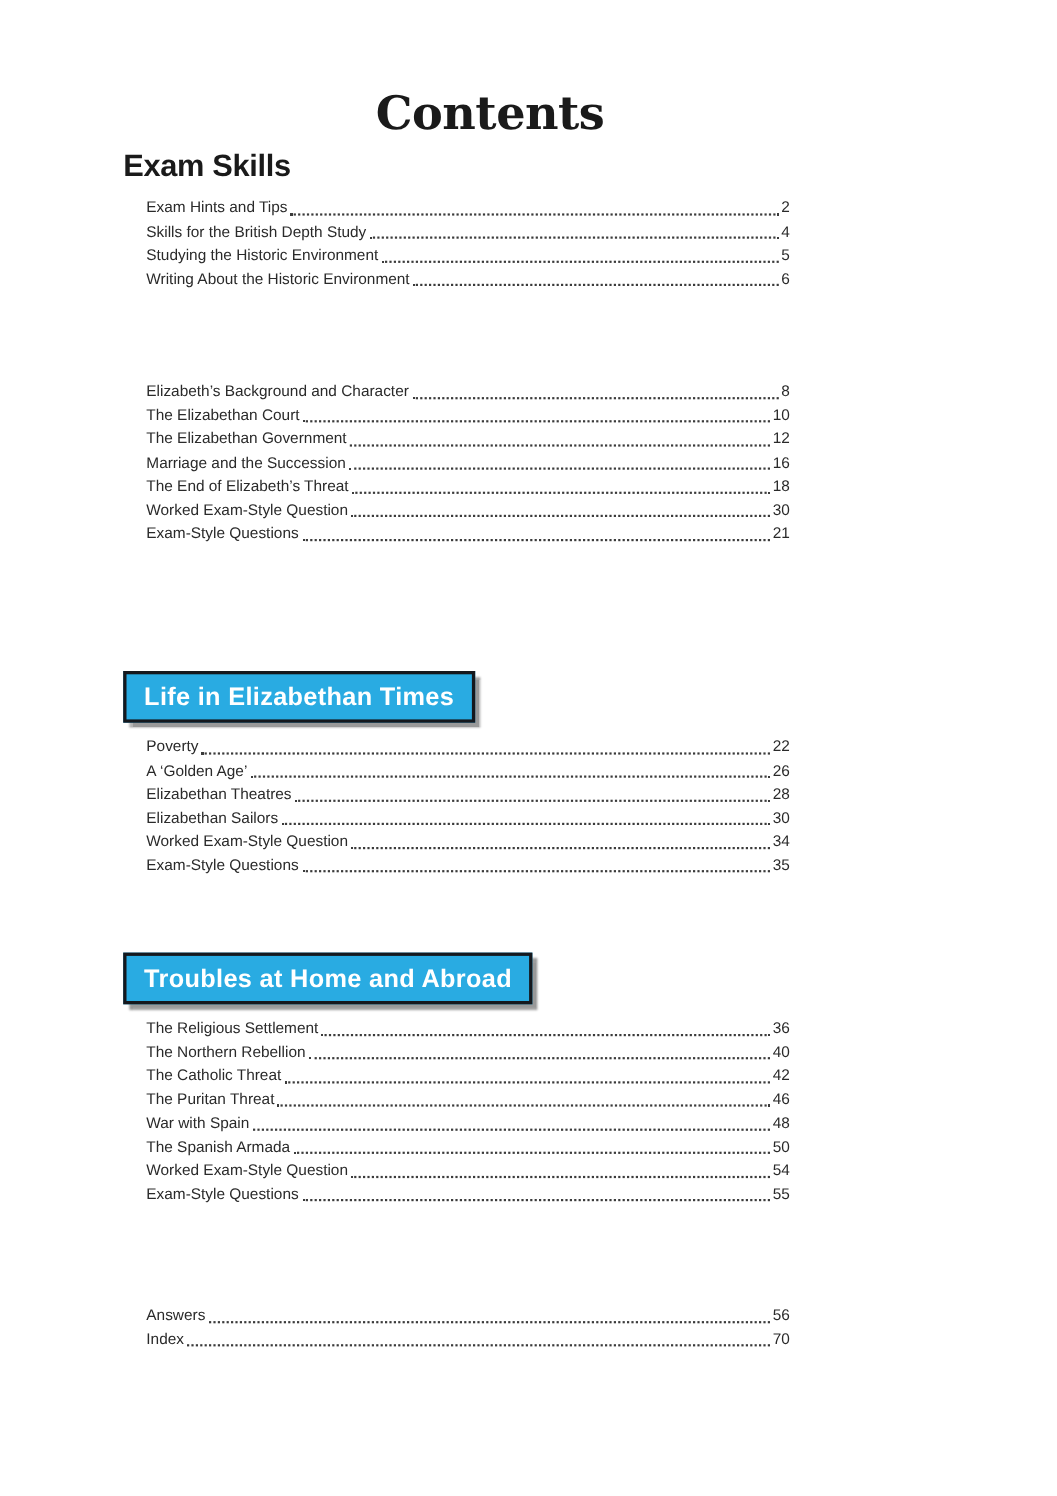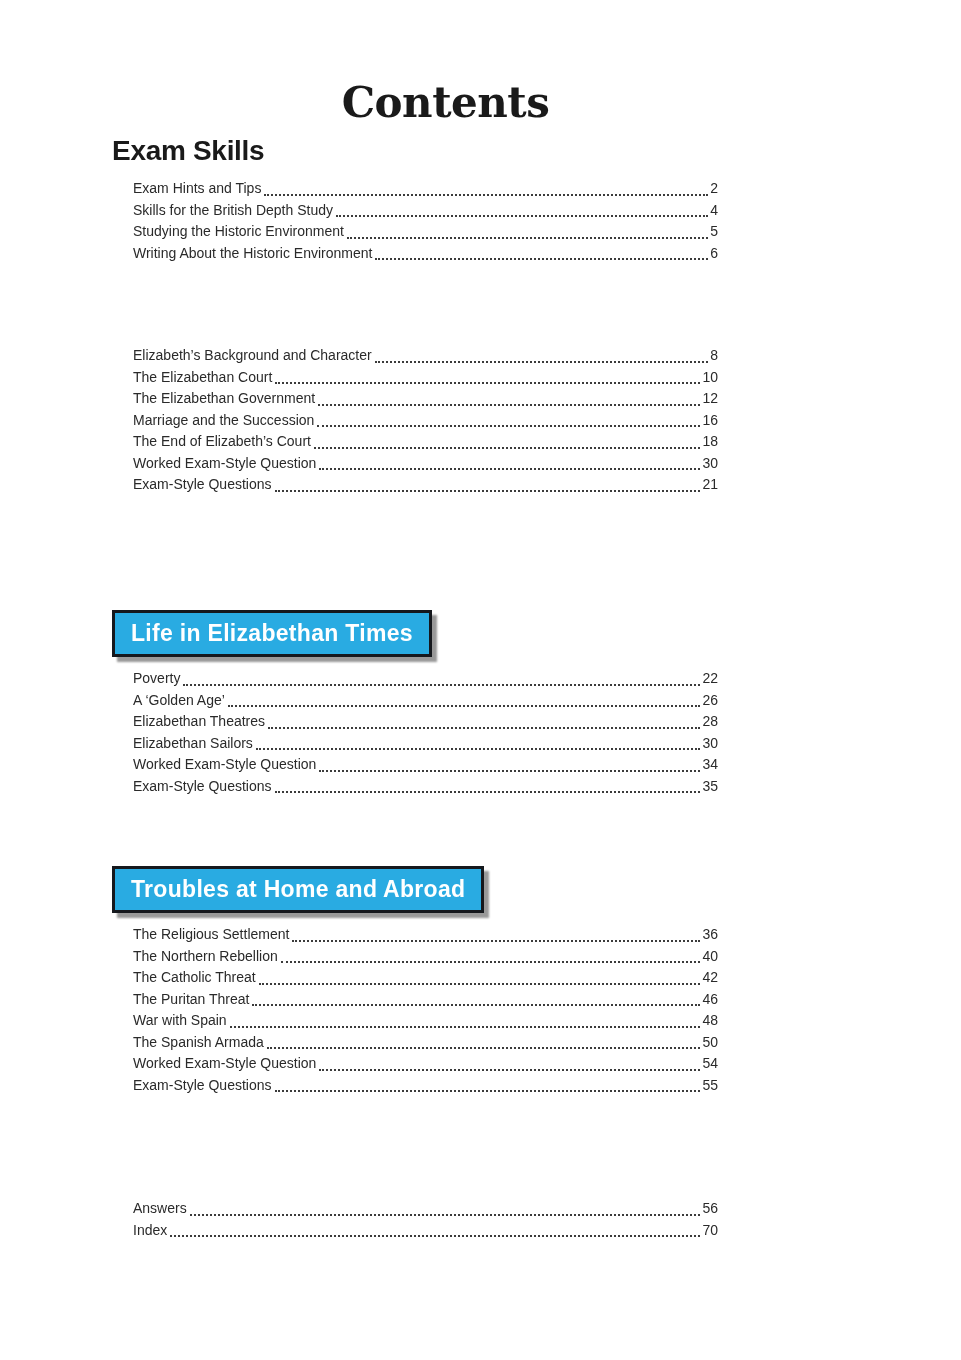--- a/index.html
+++ b/index.html
@@ -49,21 +49,21 @@
     color: #ffffff;
     background: #29ABE2;
     border: 3px solid #15181d;
     padding: 7px 16px;
     box-shadow: 5px 5px 2px #999999;
   }
   
   .entries { margin-left: 21px; width: 585px; }
   .sec-0 .entries { margin-top: 12px; }
   .sec-1 .entries, .sec-2 .entries, .sec-3 .entries { margin-top: 11px; }
-  .sec-4 .entries { margin-top: 13px; }
+  .sec-4 .entries { margin-top: 0; }
   .row {
     display: flex;
     align-items: flex-end;
     height: 21.5px;
     font-size: 14px;
     color: #2a2a2a;
   }
   .lbl { white-space: nowrap; line-height: 21.5px; }
   .dots {
     flex: 1;
@@ -121,21 +121,21 @@
           <span class="lbl">The Elizabethan Government</span>
           <span class="dots"></span>
           <span class="pg">12</span>
         </div>
         <div class="row">
           <span class="lbl">Marriage and the Succession</span>
           <span class="dots"></span>
           <span class="pg">16</span>
         </div>
         <div class="row">
-          <span class="lbl">The End of Elizabeth’s Court</span>
+          <span class="lbl">The End of Elizabeth’s Threat</span>
           <span class="dots"></span>
           <span class="pg">18</span>
         </div>
         <div class="row">
           <span class="lbl">Worked Exam-Style Question</span>
           <span class="dots"></span>
           <span class="pg">30</span>
         </div>
         <div class="row">
           <span class="lbl">Exam-Style Questions</span>

